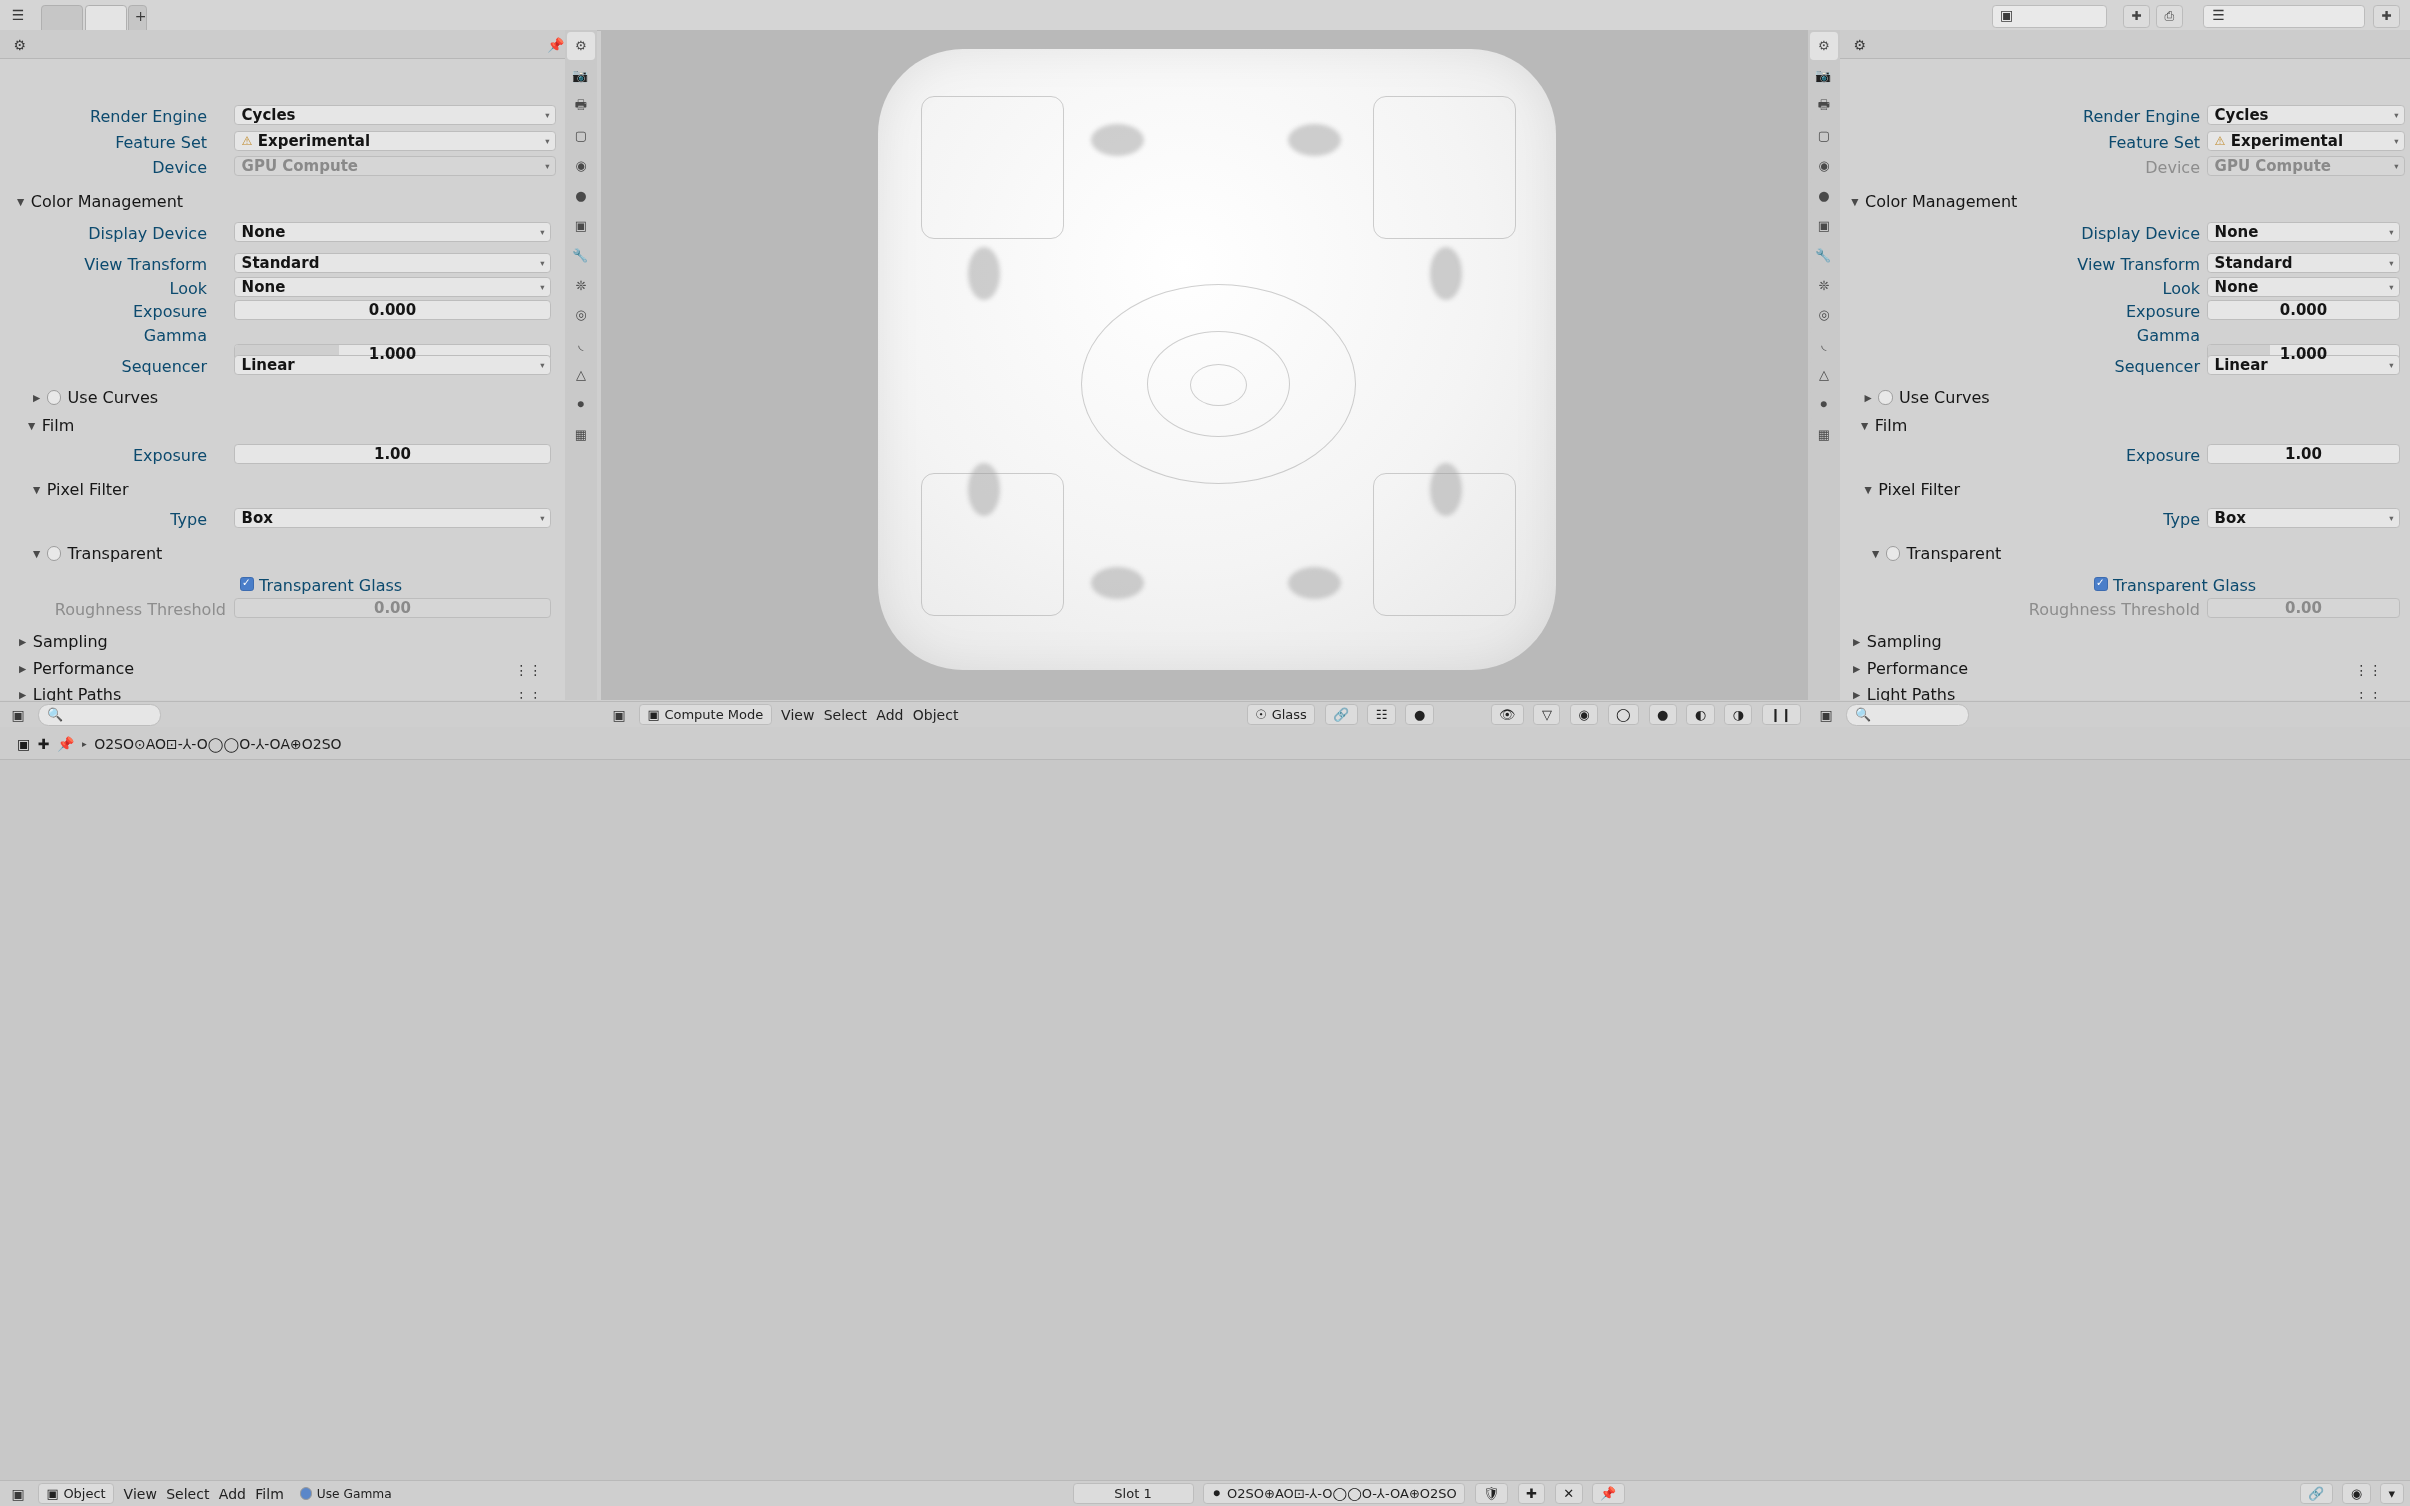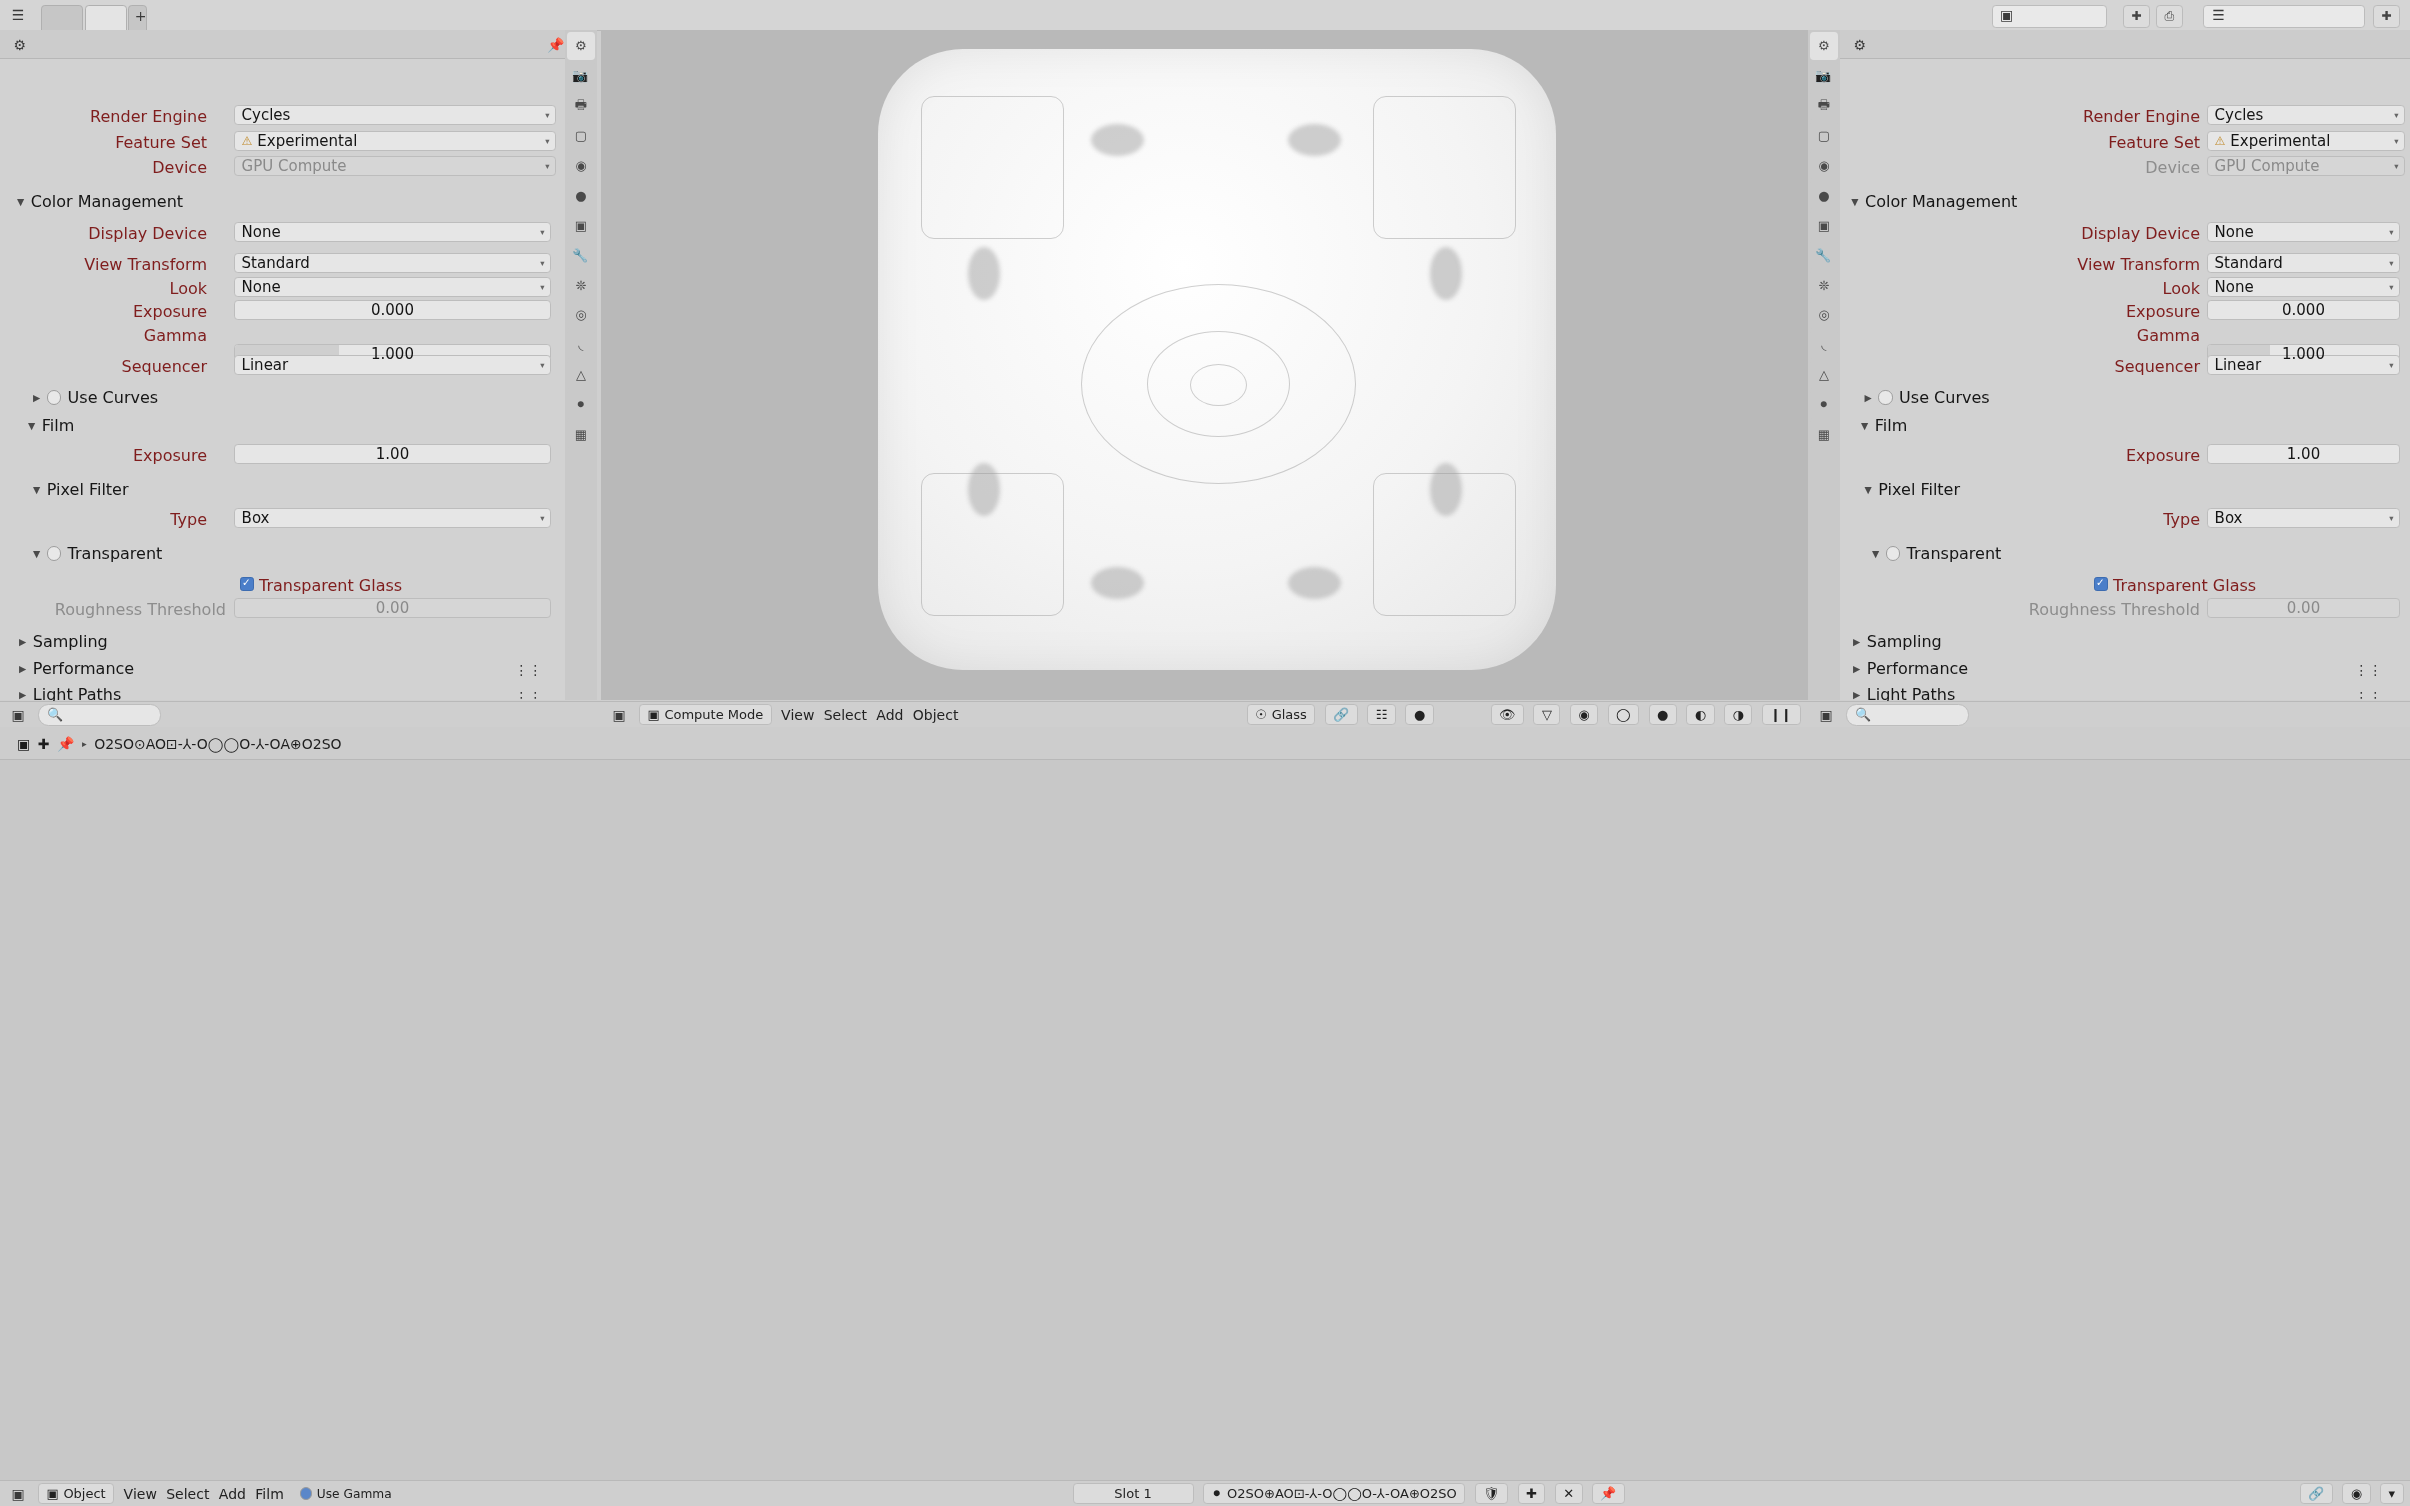--- a/index.html
+++ b/index.html
@@ -13,22 +13,22 @@
   .tab.active{background:#e4e4e4;}
   .tbfield{position:absolute;top:4.7px;height:21px;background:#e9e9e9;border:0.9px solid #bcbcbc;border-radius:3.8px;}
   .tbbtn{position:absolute;top:4.7px;height:21px;width:24.5px;background:#dcdcdc;border:0.9px solid #bcbcbc;border-radius:3.8px;display:flex;align-items:center;justify-content:center;font-size:12.2px;color:#444;}
 
   
   .panel{position:absolute;background:#d2d2d2;}
   .hdrbar{position:absolute;height:28px;background:#cccccc;border-bottom:0.9px solid #b7b7b7;}
   .vtabs{position:absolute;width:32px;background:#c9c9c9;}
   .vtab{width:28px;height:28px;margin:1.9px 1.9px 0 1.9px;display:flex;align-items:center;justify-content:center;font-size:13px;color:#4a4a4a;background:#c9c9c9;border-radius:3.8px;}
   .vtab.sel{background:#e2e2e2;}
-  .lbl{position:absolute;text-align:right;font-size:16px;color:#7f1d1d;white-space:nowrap;}
-  .field{position:absolute;height:20px;background:#e6e6e6;border:0.9px solid #bdbdbd;border-radius:3.8px;display:flex;align-items:center;padding:0 6.6px;font-size:15px;color:#141414;box-sizing:border-box;}
+  .lbl{position:absolute;text-align:right;font-size:16px;color:#0c4a6e;white-space:nowrap;}
+  .field{position:absolute;height:20px;background:#e6e6e6;border:0.9px solid #bdbdbd;border-radius:3.8px;display:flex;align-items:center;padding:0 6.6px;font-size:15px;color:#141414;box-sizing:border-box;font-weight:bold;}
   .field.disabled{background:#d6d6d6;color:#8a8a8a;}
   .field .caret{position:absolute;right:5.6px;font-size:8.5px;color:#666;}
   .field.num{justify-content:center;}
   .field.slider{position:relative;overflow:hidden;}
   .field.slider .fill{position:absolute;left:0;top:0;bottom:0;background:#cfcfcf;}
   .field.slider span{position:relative;z-index:2;width:100%;text-align:center;}
   .sect{position:absolute;font-size:16px;color:#161616;display:flex;align-items:center;gap:6.6px;}
   .tri{font-size:9.4px;color:#4a4a4a;}
   .chk{position:absolute;width:12.2px;height:12.2px;border:0.9px solid #9d9d9d;border-radius:2.8px;background:#e8e8e8;}
   .chk.on{background:#4a7ec9;border-color:#3d6cb0;}

